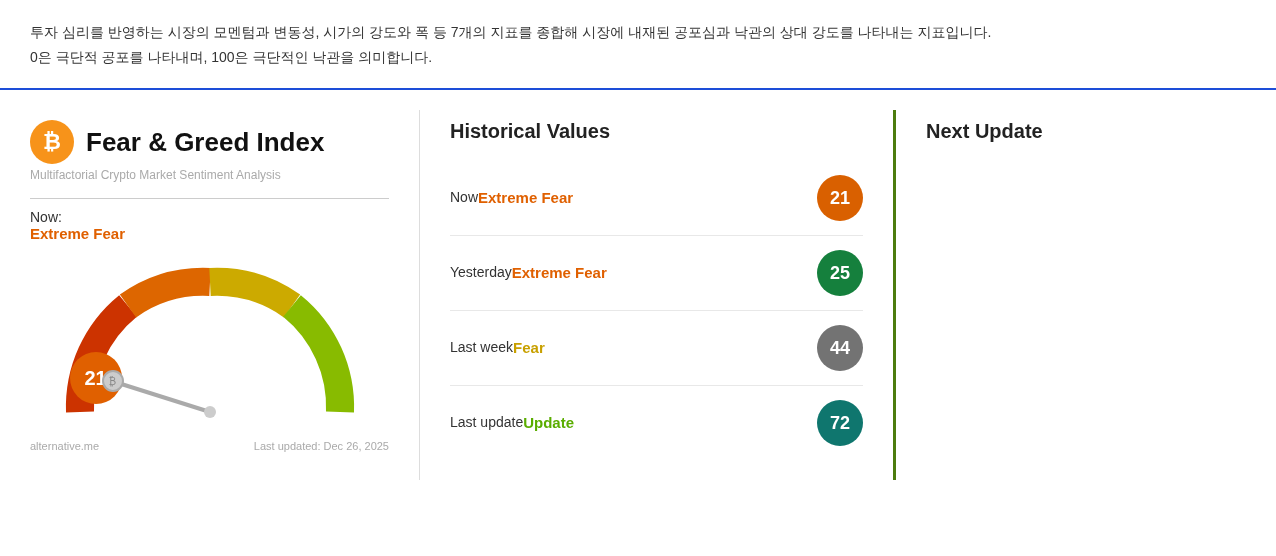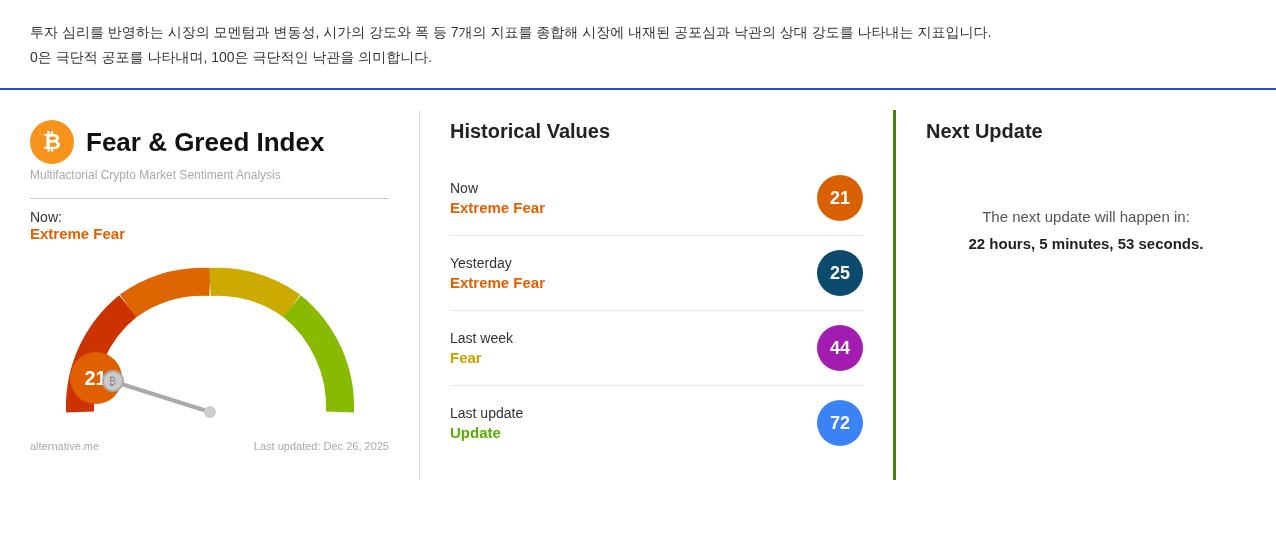--- a/index.html
+++ b/index.html
@@ -159,21 +159,21 @@
       padding: 14px 0;
       border-bottom: 1px solid #e8e8e8;
     }
 
     .historical-item:last-child {
       border-bottom: none;
     }
 
     .hist-labels {
       display: flex;
-      flex-direction: column;
+      flex-direction: row;
     }
 
     .hist-period {
       font-size: 14px;
       color: #333;
       margin-bottom: 3px;
     }
 
     .hist-sentiment {
       font-size: 15px;
@@ -191,23 +191,23 @@
       display: flex;
       align-items: center;
       justify-content: center;
       color: #fff;
       font-size: 18px;
       font-weight: bold;
       flex-shrink: 0;
     }
 
     .circle-extreme-fear-21 { background: #d96000; }
-    .circle-extreme-fear-25 { background: #0c4a6e; }
-    .circle-fear-44 { background: #a21caf; }
-    .circle-greed-72 { background: #3b82f6; }
+    .circle-extreme-fear-25 { background: #15803d; }
+    .circle-fear-44 { background: #737373; }
+    .circle-greed-72 { background: #0f766e; }
 
     
     .right-panel {
       width: 380px;
       min-width: 380px;
       padding: 10px 30px 20px 30px;
     }
 
     .next-update-title {
       font-size: 20px;
@@ -305,19 +305,15 @@
       <div class="hist-labels">
         <span class="hist-period">Last update</span>
         <span class="hist-sentiment greed">Update</span>
       </div>
       <div class="value-circle circle-greed-72">72</div>
     </div>
   </div>
 
   <div class="right-panel">
     <div class="next-update-title">Next Update</div>
-    <div class="next-update-content">
-      <span>The next update will happen in:</span><br>
-      <strong>22 hours, 5 minutes, 53 seconds.</strong>
-    </div>
   </div>
 
 </div>
 
 </body></html>

